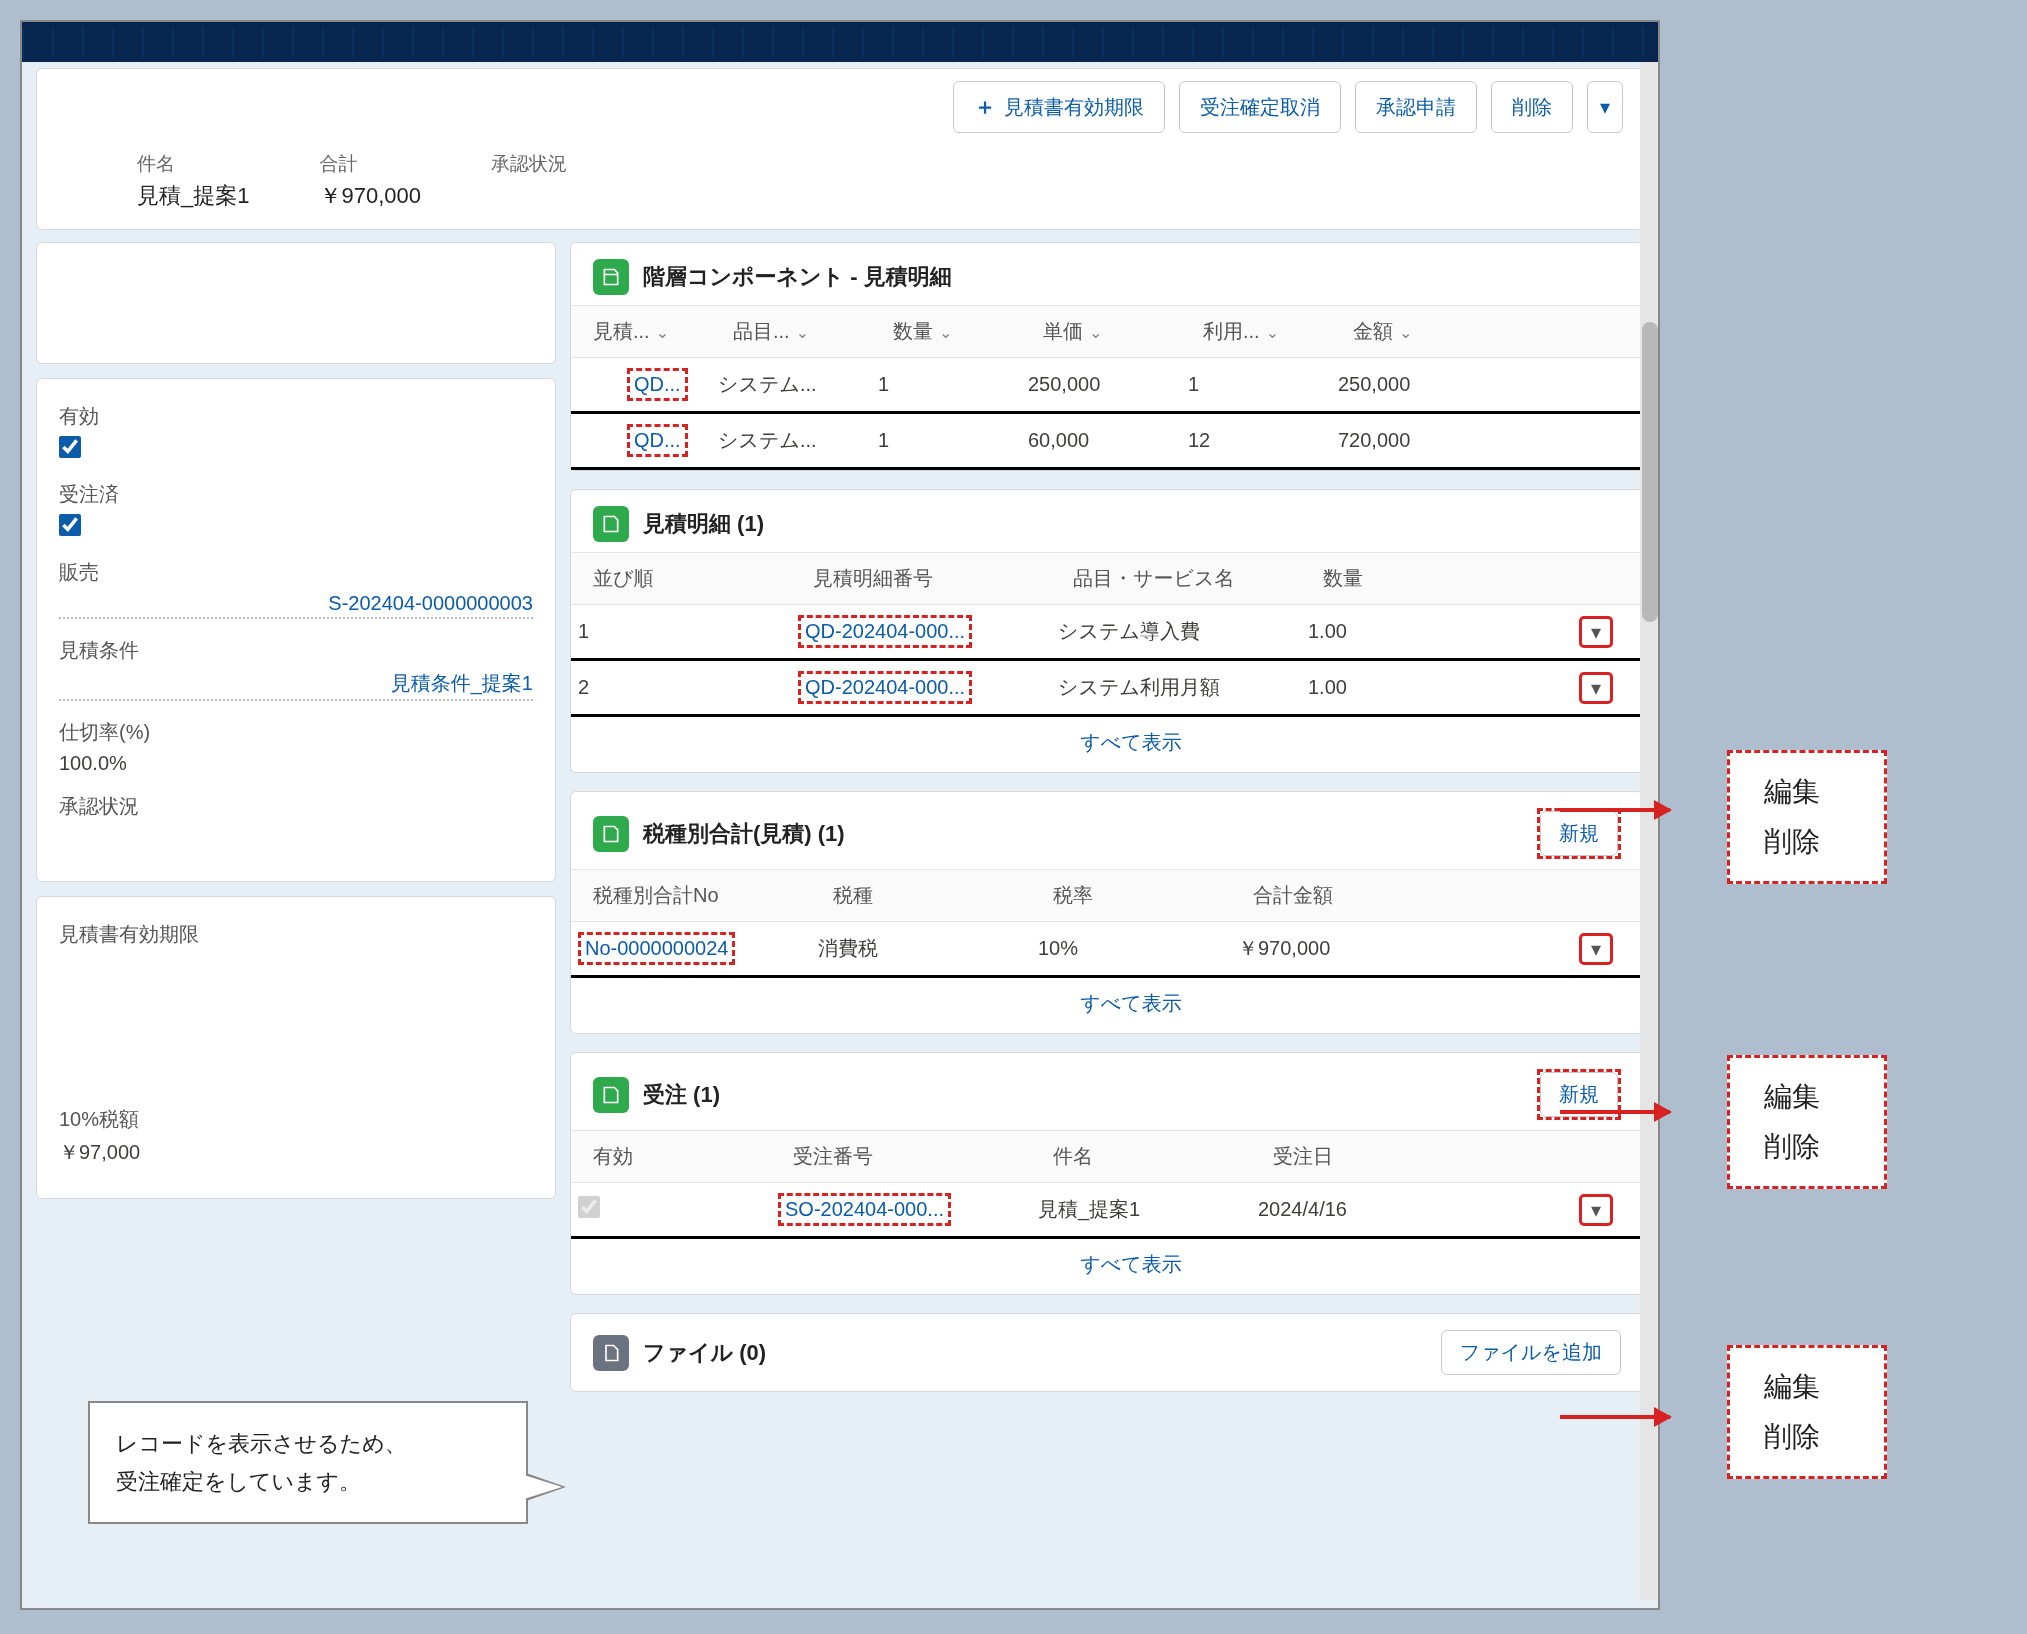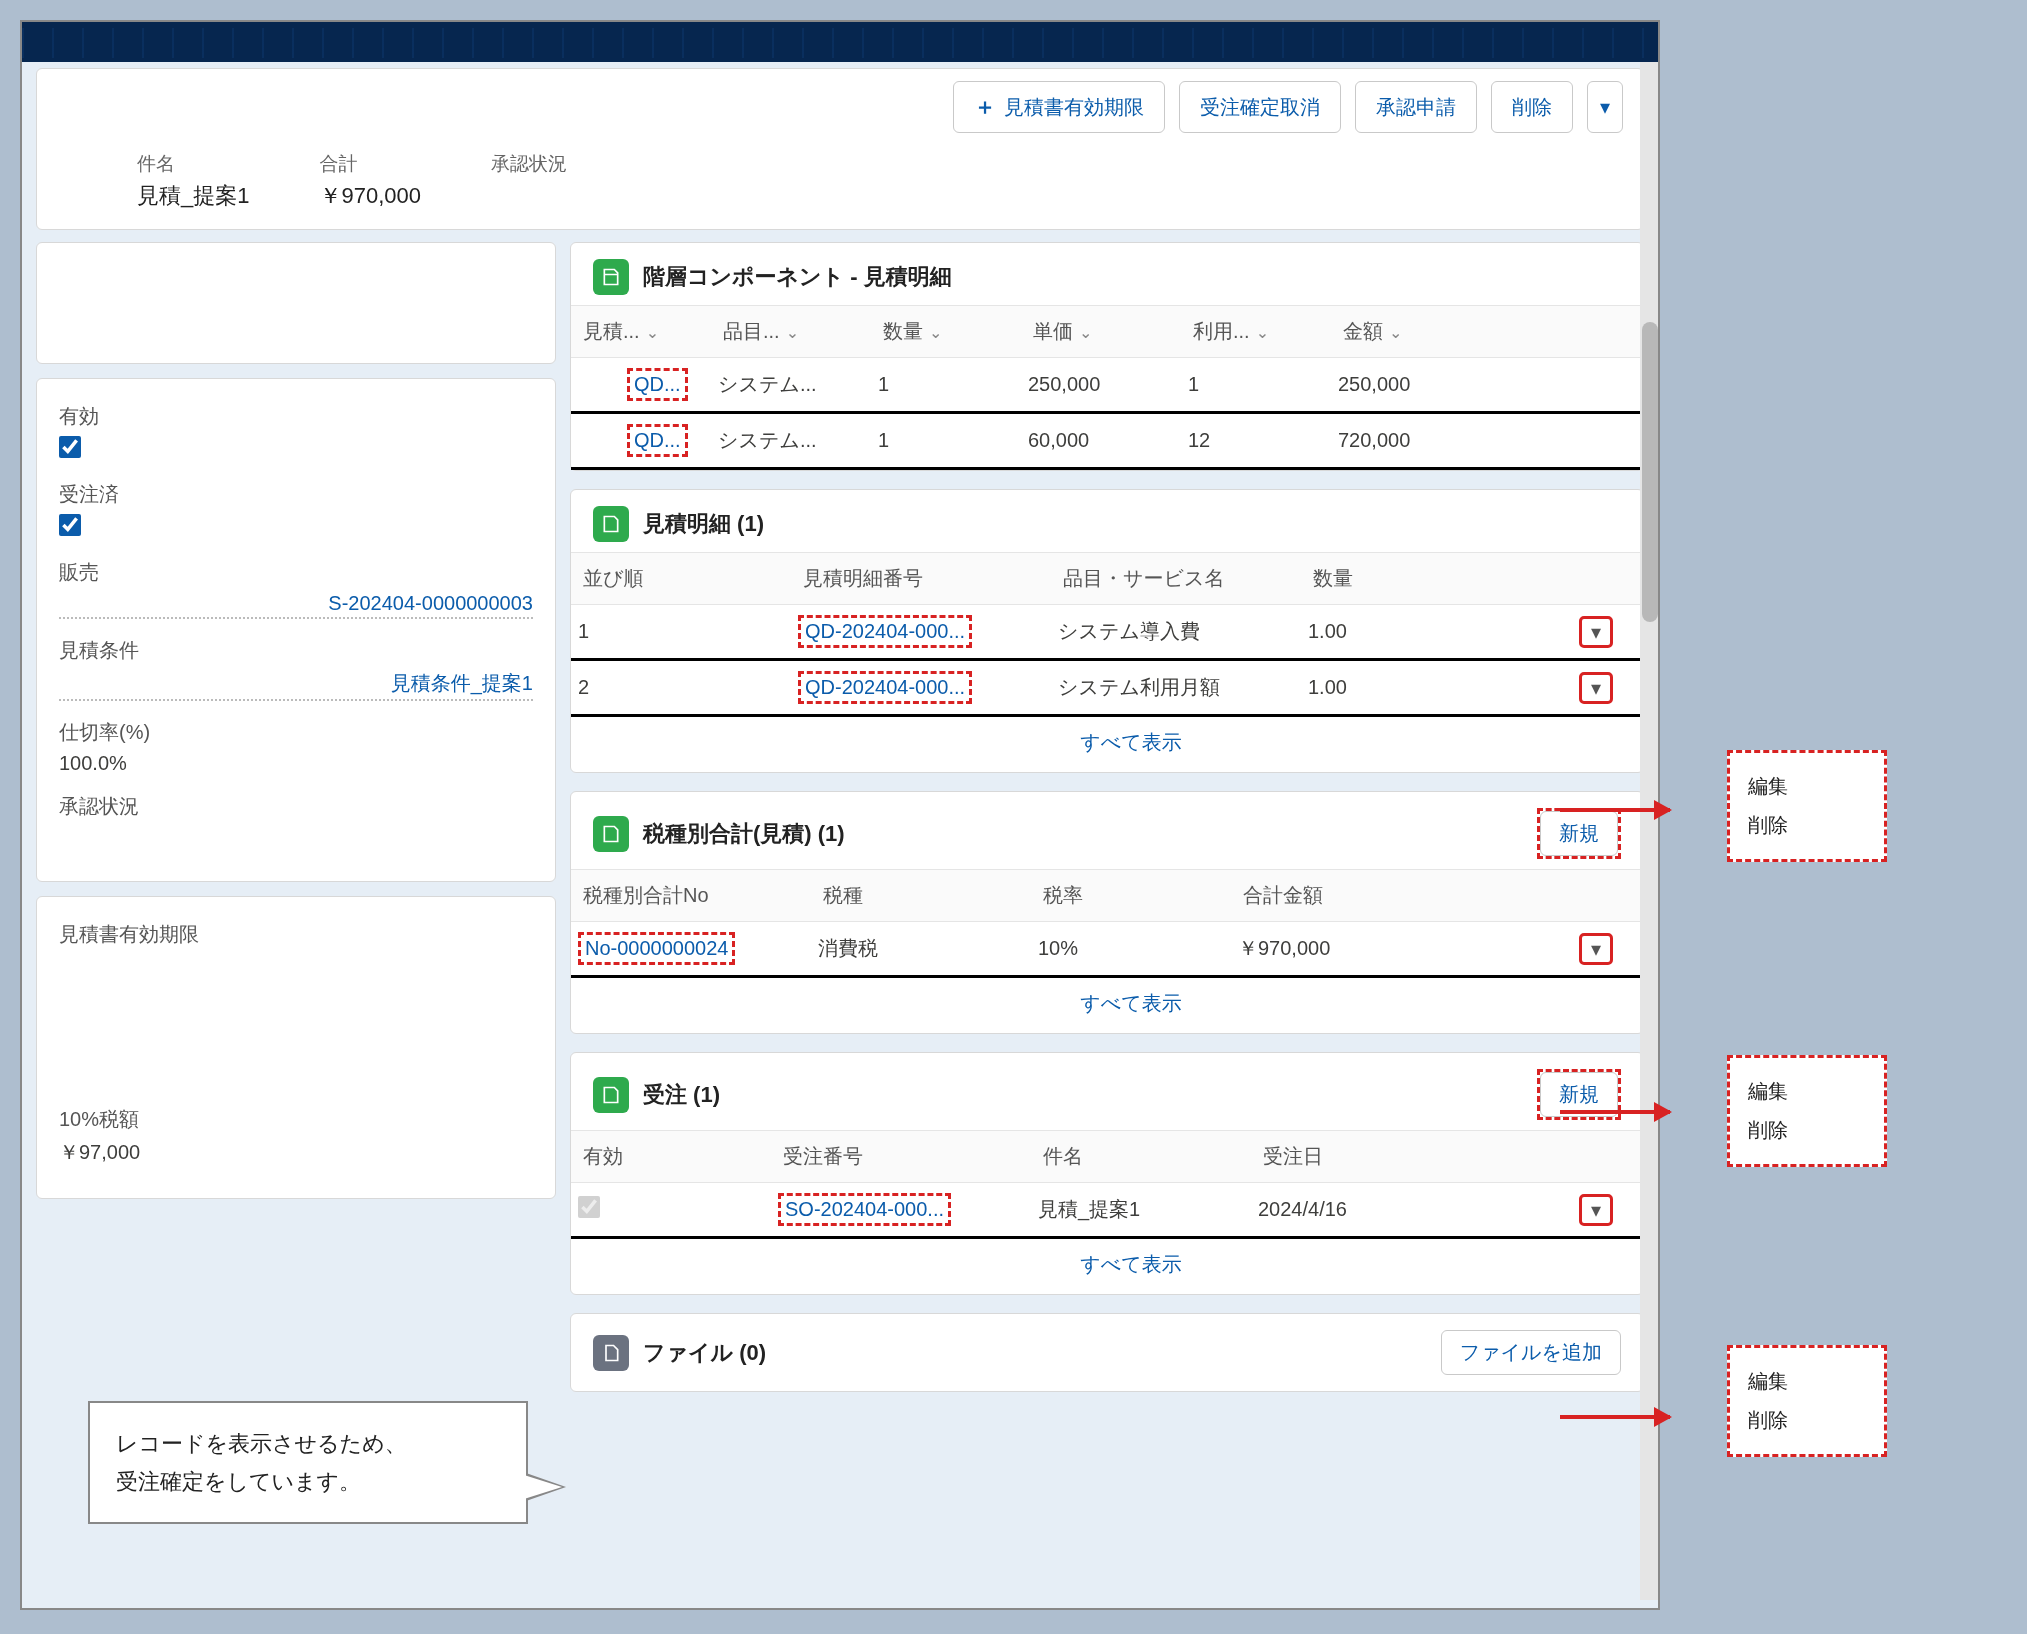--- a/index.html
+++ b/index.html
@@ -86,21 +86,21 @@
   .rel-icon.grey { background:#6b7280; }
   .rel-icon svg { fill:#fff; }
   .rel-title { font-size:22px; font-weight:600; color:#222; flex:1;}
   .rel-action {
     border:1px solid #c9c9c9; border-radius:6px; padding:8px 18px;
     color:#0b5cab; background:#fff; font-size:20px; cursor:pointer;
   }
   .table { width:100%; border-collapse:collapse; font-size:20px; }
   .table th {
     text-align:left; color:#555; font-weight:500;
-    padding:12px 12px; background:#fafafa; border-top:1px solid #e5e5e5; border-bottom:1px solid #e5e5e5;
+    padding:12px 22px; background:#fafafa; border-top:1px solid #e5e5e5; border-bottom:1px solid #e5e5e5;
     white-space:nowrap;
   }
   .table th .caret-d { margin-left:6px; color:#888; font-size:16px;}
   .table td { padding:10px 7px; border-bottom:3px solid #000000; }
   .num-r { text-align:left; }
   .showall { text-align:center; padding:12px 0 16px 0; }
   .showall a { color:#0b5cab; text-decoration:none; font-size:20px;margin-left:48px; }
   .row-action {
     width:32px; height:30px; border:1px solid #c9c9c9; border-radius:4px;
     background:#fff; display:inline-flex; align-items:center; justify-content:center;
@@ -119,21 +119,21 @@
   }
   .callout::before{
     content:""; position:absolute; right:-36px; top:72px;
     border-left:38px solid #fff; border-top:12px solid transparent; border-bottom:12px solid transparent;
     z-index:1;
   }
   
   .anno {
     position:absolute; right:12px; width:160px;
     border:3px dashed #d82222; background:#fff;
-    padding:14px 18px; font-size:20px; color:#222;
+    padding:14px 34px; font-size:28px; color:#222;
   }
   .anno .item { padding:6px 0; }
   .arrow {
     position:absolute; height:4px; background:#d82222;
   }
   .arrow::after {
     content:""; position:absolute; right:-2px; top:-8px;
     border-left:18px solid #d82222; border-top:10px solid transparent; border-bottom:10px solid transparent;
   }
   .scroll-track {

